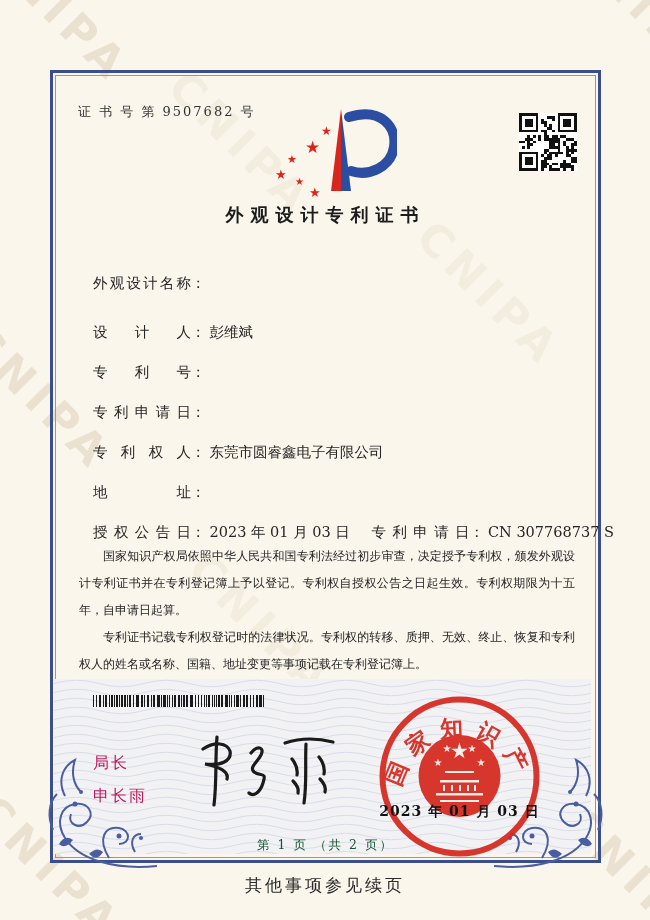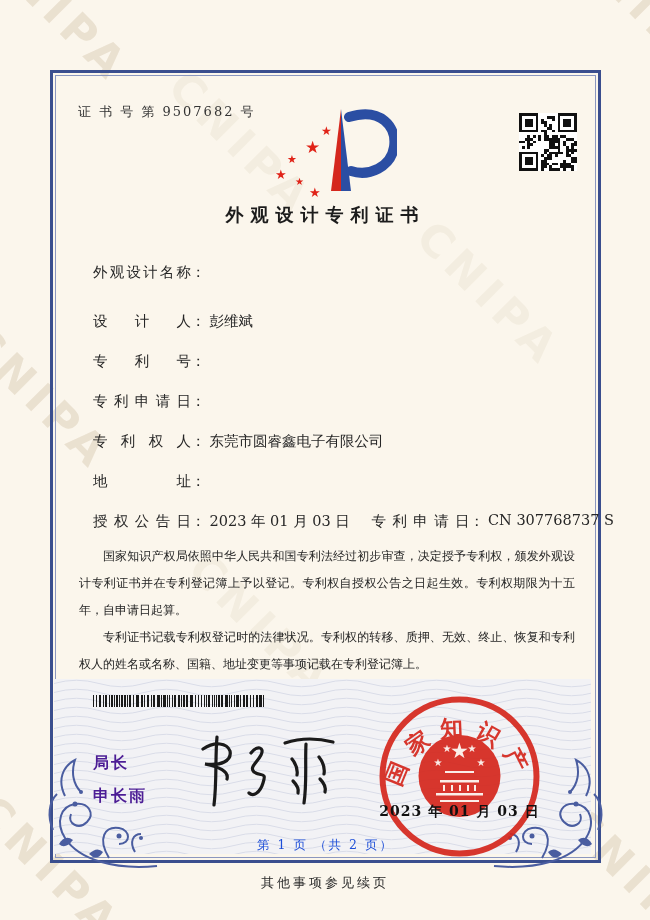--- a/index.html
+++ b/index.html
@@ -27,50 +27,50 @@
   
   .cert-no{position:absolute;left:25px;top:30px;font-size:13px;letter-spacing:2px;color:#333;z-index:2;}
   .logo{position:absolute;left:212px;top:28px;width:132px;height:98px;z-index:2;}
   .qr{position:absolute;left:466px;top:40px;width:58px;height:58px;z-index:2;}
   .title{
     position:absolute;top:130px;left:0;right:0;text-align:center;
     font-size:18px;font-weight:bold;letter-spacing:7px;color:#1c1c1c;z-index:2;
   }
   
   .fields{position:absolute;left:40px;top:190px;right:22px;z-index:2;font-size:14.5px;}
-  .f-row{height:40px;display:flex;white-space:nowrap;align-items:flex-start;}
+  .f-row{height:40px;display:flex;white-space:nowrap;align-items:center;}
   .f-row.gap{margin-bottom:9px;}
   .f-label{display:inline-block;width:98px;text-align:justify;text-align-last:justify;flex:none;}
   .f-colon{flex:none;}
   .f-value{margin-left:4px;}
   .f-value.date1{width:152px;flex:none;margin-right:10px;}
   
   .paras{position:absolute;left:26px;right:23px;top:470px;z-index:2;}
   .paras p{
     margin:0;font-size:12px;line-height:27px;text-align:justify;
     text-indent:2em;color:#242424;
   }
   
   .band{position:absolute;left:1px;top:606px;width:537px;height:175px;z-index:1;}
   .barcode{position:absolute;left:40px;top:622px;width:175px;height:12px;z-index:3;}
-  .director{position:absolute;left:40px;top:680px;z-index:3;font-size:16px;letter-spacing:2px;color:#4c1d95;font-weight:bold;}
+  .director{position:absolute;left:40px;top:680px;z-index:3;font-size:16px;letter-spacing:2px;color:#be185d;}
   .director div{margin-bottom:12px;}
   .signature{position:absolute;left:140px;top:658px;width:150px;height:80px;z-index:4;}
   .seal{position:absolute;left:324px;top:621px;width:165px;height:165px;z-index:4;}
   .seal-date{
     position:absolute;left:324px;top:730px;width:165px;text-align:center;z-index:5;
     font-size:14px;font-weight:bold;letter-spacing:1px;color:#111;
   }
-  .page-info{position:absolute;left:0;right:0;top:764px;text-align:center;font-size:12.5px;letter-spacing:2px;z-index:3;color:#1d4ed8;}
+  .page-info{position:absolute;left:0;right:0;top:764px;text-align:center;font-size:12.5px;letter-spacing:2px;z-index:3;color:#14532d;}
   .ornament{position:absolute;bottom:-12px;width:118px;height:138px;z-index:2;pointer-events:none;}
   .ornament.bl{left:-8px;}
   .ornament.br{right:-8px;transform:scaleX(-1);}
   .footer-note{
     position:absolute;left:0;right:0;top:874px;text-align:center;z-index:2;
-    font-size:13px;letter-spacing:3px;color:#2a2a2a;
+    font-size:17px;letter-spacing:3px;color:#2a2a2a;
   }
 </style>
 </head>
 <body>
 
 <span class="wm" style="left:-34px;top:-16px;">CNIPA</span>
 <span class="wm" style="left:552px;top:-20px;">CNIPA</span>
 <span class="wm faint" style="left:150px;top:118px;">CNIPA</span>
 <span class="wm faint" style="left:398px;top:268px;">CNIPA</span>
 <span class="wm" style="left:-52px;top:372px;">CNIPA</span>

